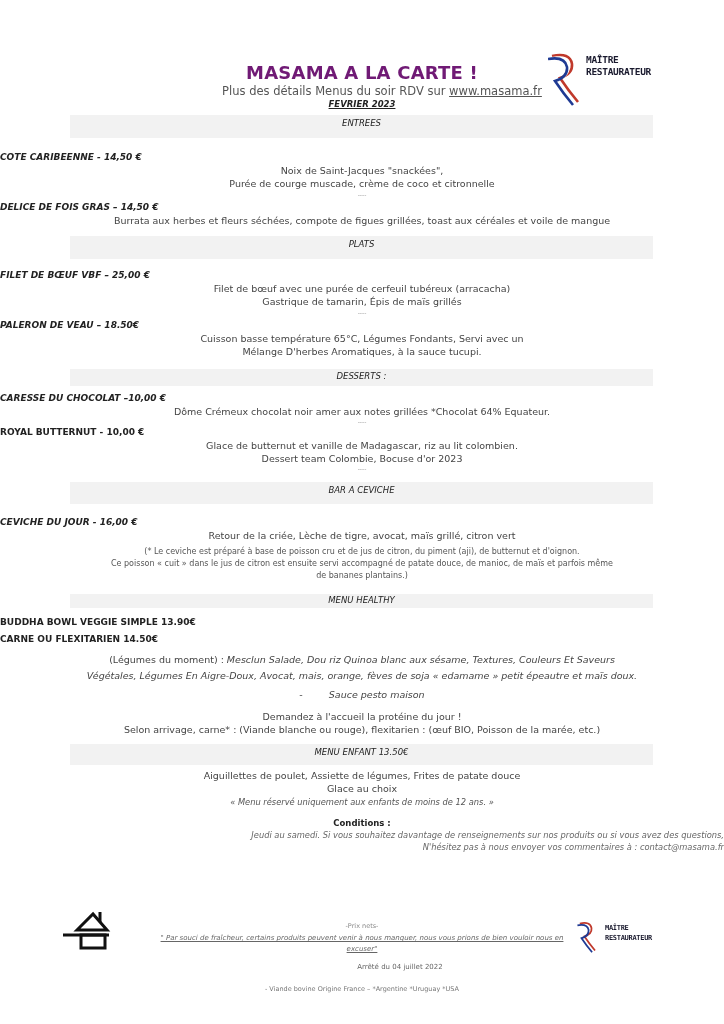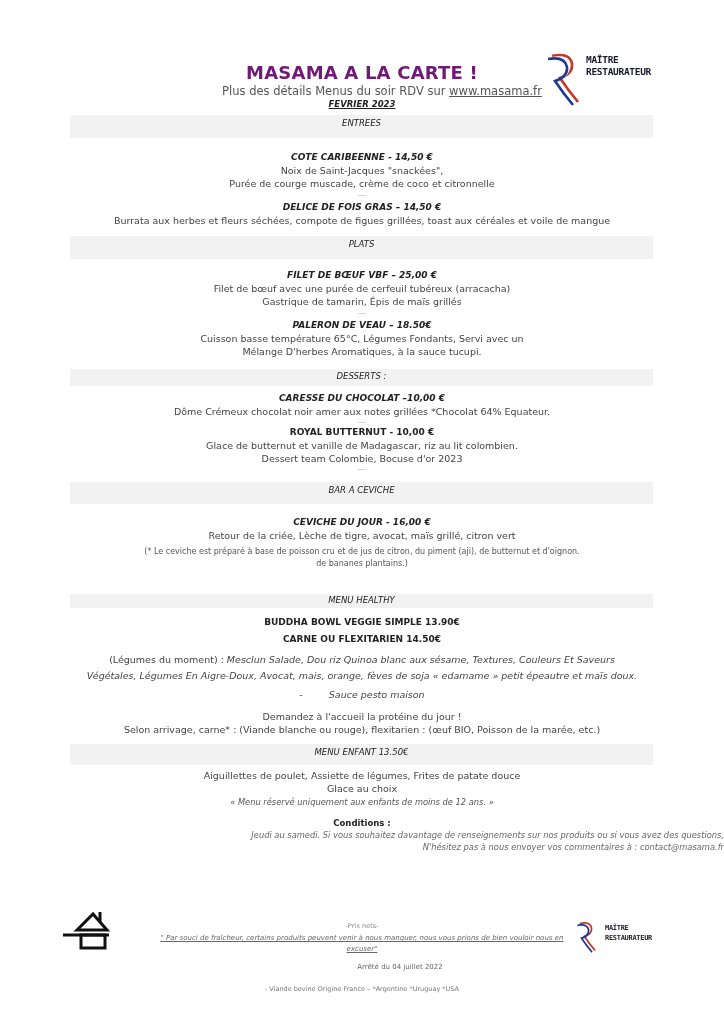--- a/index.html
+++ b/index.html
@@ -5,21 +5,21 @@
   * { box-sizing: border-box; margin: 0; padding: 0; }
   html, body { width: 724px; height: 1024px; background: #ffffff; overflow: hidden; }
   body { position: relative; font-family: "DejaVu Sans", sans-serif; color: #333; }
   .c { text-align: center; }
   .abs { position: absolute; }
   .title { left: 0; width: 724px; top: 62px; font-size: 18px; font-weight: bold; color: #701a75; letter-spacing: 0.2px; }
   .subtitle { left: 0; width: 724px; top: 84px; font-size: 11.5px; color: #555; padding-left: 40px; }
   .subtitle a { color: #555; text-decoration: underline; }
   .date { left: 0; width: 724px; top: 99px; font-size: 8.5px; font-weight: bold; font-style: italic; color: #222; text-decoration: underline; }
   .band { left: 70px; width: 583px; background: #f2f2f2; font-size: 8.5px; font-style: italic; color: #222; text-align: center; padding-top: 3px; }
-  .item-title { left: 0; width: 724px; font-size: 9px; font-style: italic; font-weight: bold; color: #222; text-align: center; }
+  .item-title { left: 0; width: 724px; font-size: 9px; font-style: italic; font-weight: bold; color: #222; }
   .item-title.up { font-style: normal; }
   .desc { left: 0; width: 724px; font-size: 9.5px; color: #444; text-align: center; line-height: 13px; }
   .sep { left: 0; width: 724px; font-size: 6px; color: #999; text-align: center; }
   .note { left: 0; width: 724px; font-size: 8.3px; color: #555; text-align: center; line-height: 12px; }
   .ital { font-style: italic; }
   .logo { width: 140px; height: 60px; }
   .logo .txt { position: absolute; left: 38px; top: 4px; font-family: "DejaVu Sans Mono", monospace; font-weight: bold; font-size: 9.5px; line-height: 12px; color: #1a1a2e; letter-spacing: -0.3px; }
   .foot { left: 0; width: 724px; text-align: center; color: #777; }
 </style>
 </head>
@@ -79,20 +79,21 @@
 </div>
 <div class="abs sep" style="top:465px;">----</div>
 
 <div class="abs band" style="top:482px; height:22px;">BAR A CEVICHE</div>
 <div class="abs item-title" style="top:517px;">CEVICHE DU JOUR - 16,00 €</div>
 <div class="abs desc" style="top:529px;">
   <div>Retour de la criée, Lèche de tigre, avocat, maïs grillé, citron vert</div>
 </div>
 <div class="abs note" style="top:546px; font-size:8px;">
   <div>(* Le ceviche est préparé à base de poisson cru et de jus de citron, du piment (aji), de butternut et d'oignon.</div>
+  <div>Ce poisson « cuit » dans le jus de citron est ensuite servi accompagné de patate douce, de manioc, de maïs et parfois même</div>
   <div>de bananes plantains.)</div>
 </div>
 
 <div class="abs band" style="top:594px; height:14px; padding-top:1px;">MENU HEALTHY</div>
 <div class="abs item-title up" style="top:617px;">BUDDHA BOWL VEGGIE SIMPLE  13.90€</div>
 <div class="abs item-title up" style="top:634px;">CARNE OU FLEXITARIEN 14.50€</div>
 <div class="abs desc" style="top:652px; line-height:16px;">
   <div><span>(Légumes du moment) : </span><span class="ital">Mesclun Salade, Dou riz Quinoa blanc aux sésame, Textures, Couleurs Et Saveurs</span></div>
   <div class="ital">Végétales, Légumes En Aigre-Doux, Avocat, mais, orange, fèves de soja « edamame » petit épeautre et maïs doux.</div>
 </div>

